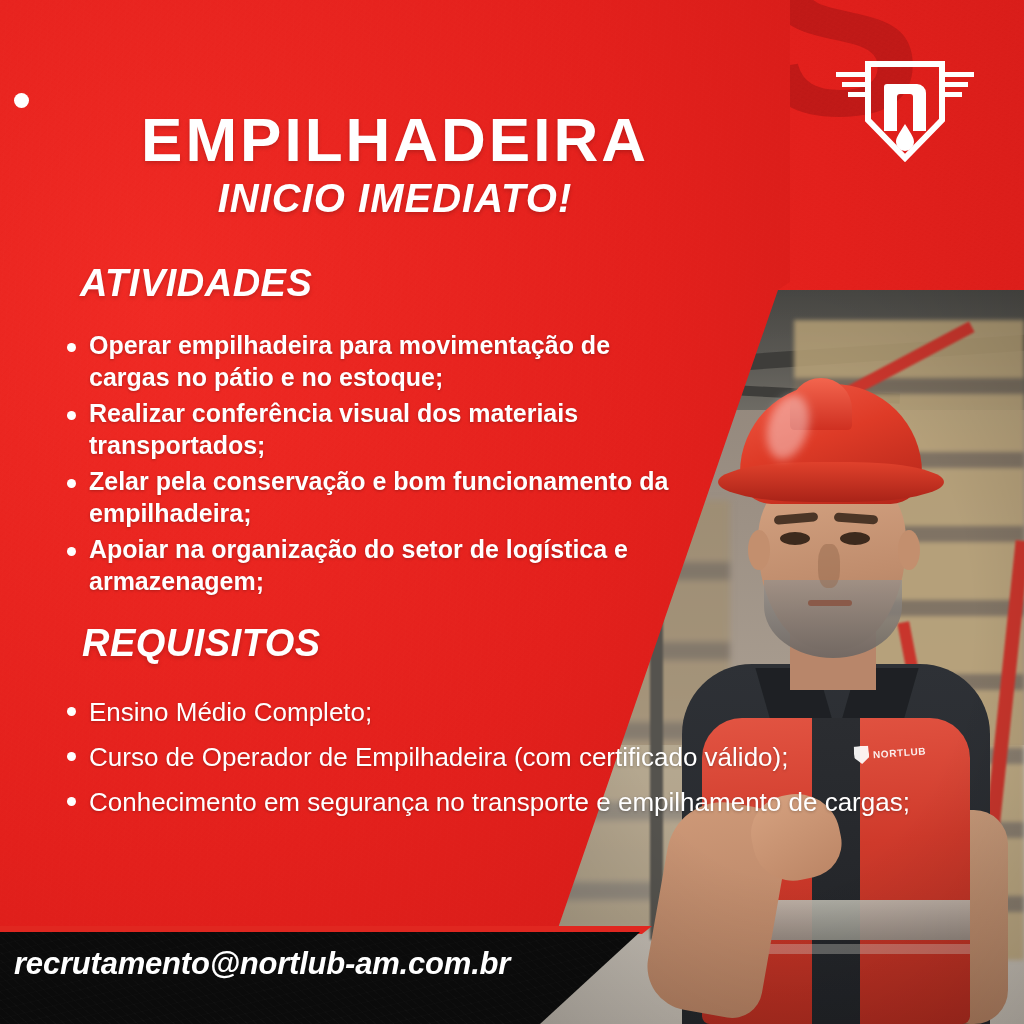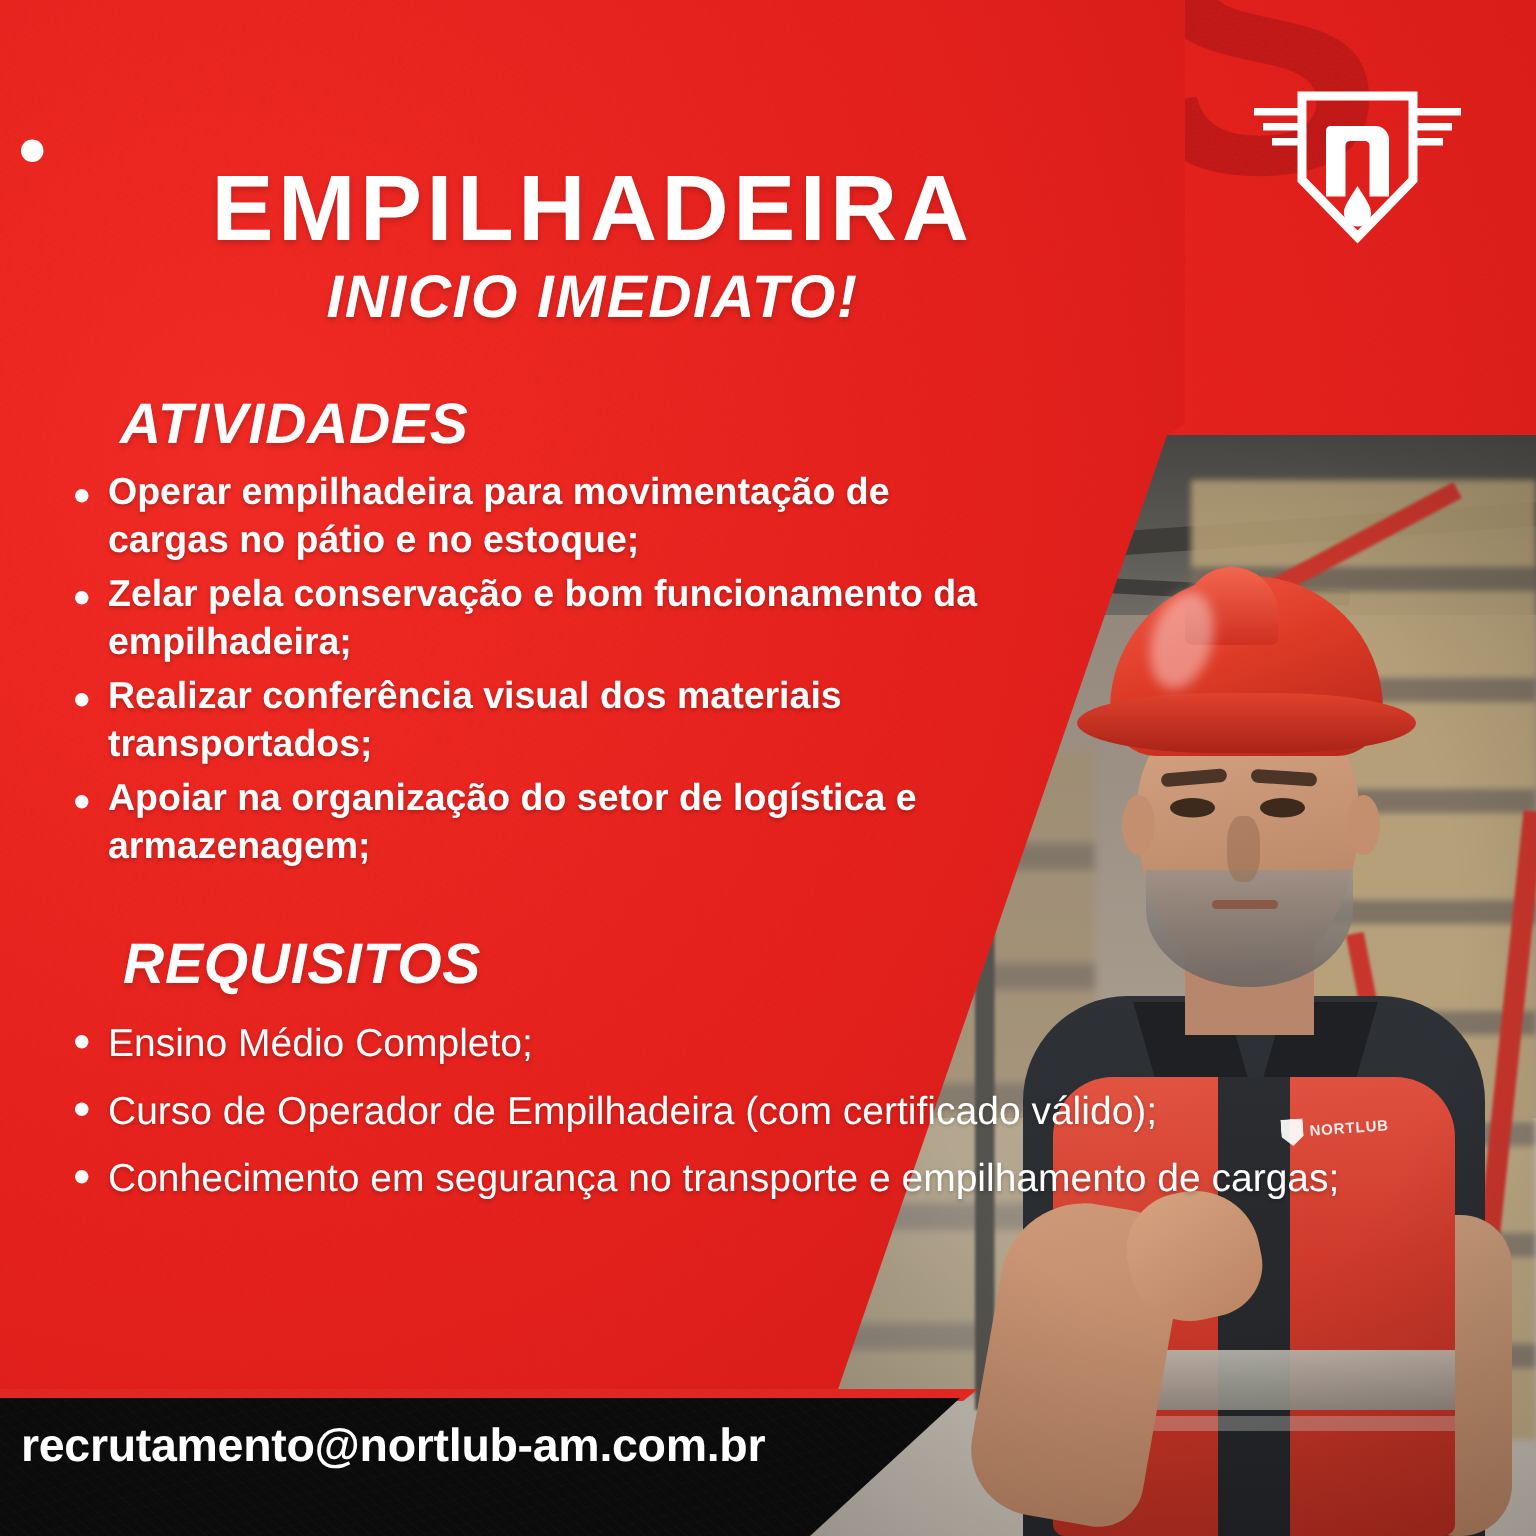--- a/index.html
+++ b/index.html
@@ -240,21 +240,21 @@
 
   
   .section-heading{
     position:absolute;color:#fff;font-weight:bold;font-style:italic;
     font-size:38px;letter-spacing:.5px;
     text-shadow:0 2px 4px rgba(0,0,0,.18);
   }
   .sh-atividades{left:80px;top:262px;}
   .sh-requisitos{left:82px;top:622px;}
 
-  ul.list{margin:0;padding:0;list-style:none;position:absolute;}
+  ul.list{margin:17px;padding:0;list-style:none;position:absolute;}
   ul.list li{
     position:relative;color:#fff;padding-left:28px;
     text-shadow:0 1px 3px rgba(0,0,0,.25);
   }
   ul.list li:before{
     content:"";position:absolute;left:6px;top:.55em;
     width:9px;height:9px;border-radius:50%;background:#fff;
   }
 
   .list-atividades{left:44px;top:312px;width:620px;}
@@ -368,31 +368,31 @@
       </g>
       <path d="M38 6 H112 V62 L75 100 L38 62 Z" fill="none" stroke="#ffffff" stroke-width="6"></path>
       <path d="M57 26 h30 a9 9 0 0 1 9 9 v38 h-13 V39 a3 3 0 0 0 -3 -3 h-10 a3 3 0 0 0 -3 3 v34 H54 V29 a3 3 0 0 1 3 -3 z" fill="#ffffff"></path>
       <path d="M75 66 c7 11 9 14 9 18 a9 9 0 0 1 -18 0 c0 -4 2 -7 9 -18 z" fill="#ffffff"></path>
     </svg>
   </div>
 
   <div class="section-heading sh-atividades">ATIVIDADES</div>
   <ul class="list list-atividades">
     <li>Operar empilhadeira para movimentação de cargas no pátio e no estoque;</li>
+    <li>Realizar conferência visual dos materiais transportados;</li>
     <li>Zelar pela conservação e bom funcionamento da empilhadeira;</li>
-    <li>Realizar conferência visual dos materiais transportados;</li>
     <li>Apoiar na organização do setor de logística e armazenagem;</li>
   </ul>
 
   <div class="section-heading sh-requisitos">REQUISITOS</div>
   <ul class="list list-requisitos">
     <li>Ensino Médio Completo;</li>
     <li>Curso de Operador de Empilhadeira (com certificado válido);</li>
     <li>Conhecimento em segurança no transporte e empilhamento de cargas;</li>
   </ul>
 
   <div class="footer-redline"></div>
   <div class="footer">
     <div class="footer-noise"></div>
   </div>
-  <a class="footer-email" href="#" style="text-decoration:none;">recrutamento@nortlub-am.com.br</a>
+  <a class="footer-email" href="#" style="text-decoration:none;font-style:italic;">recrutamento@nortlub-am.com.br</a>
 
 </div>
 
 </body></html>

